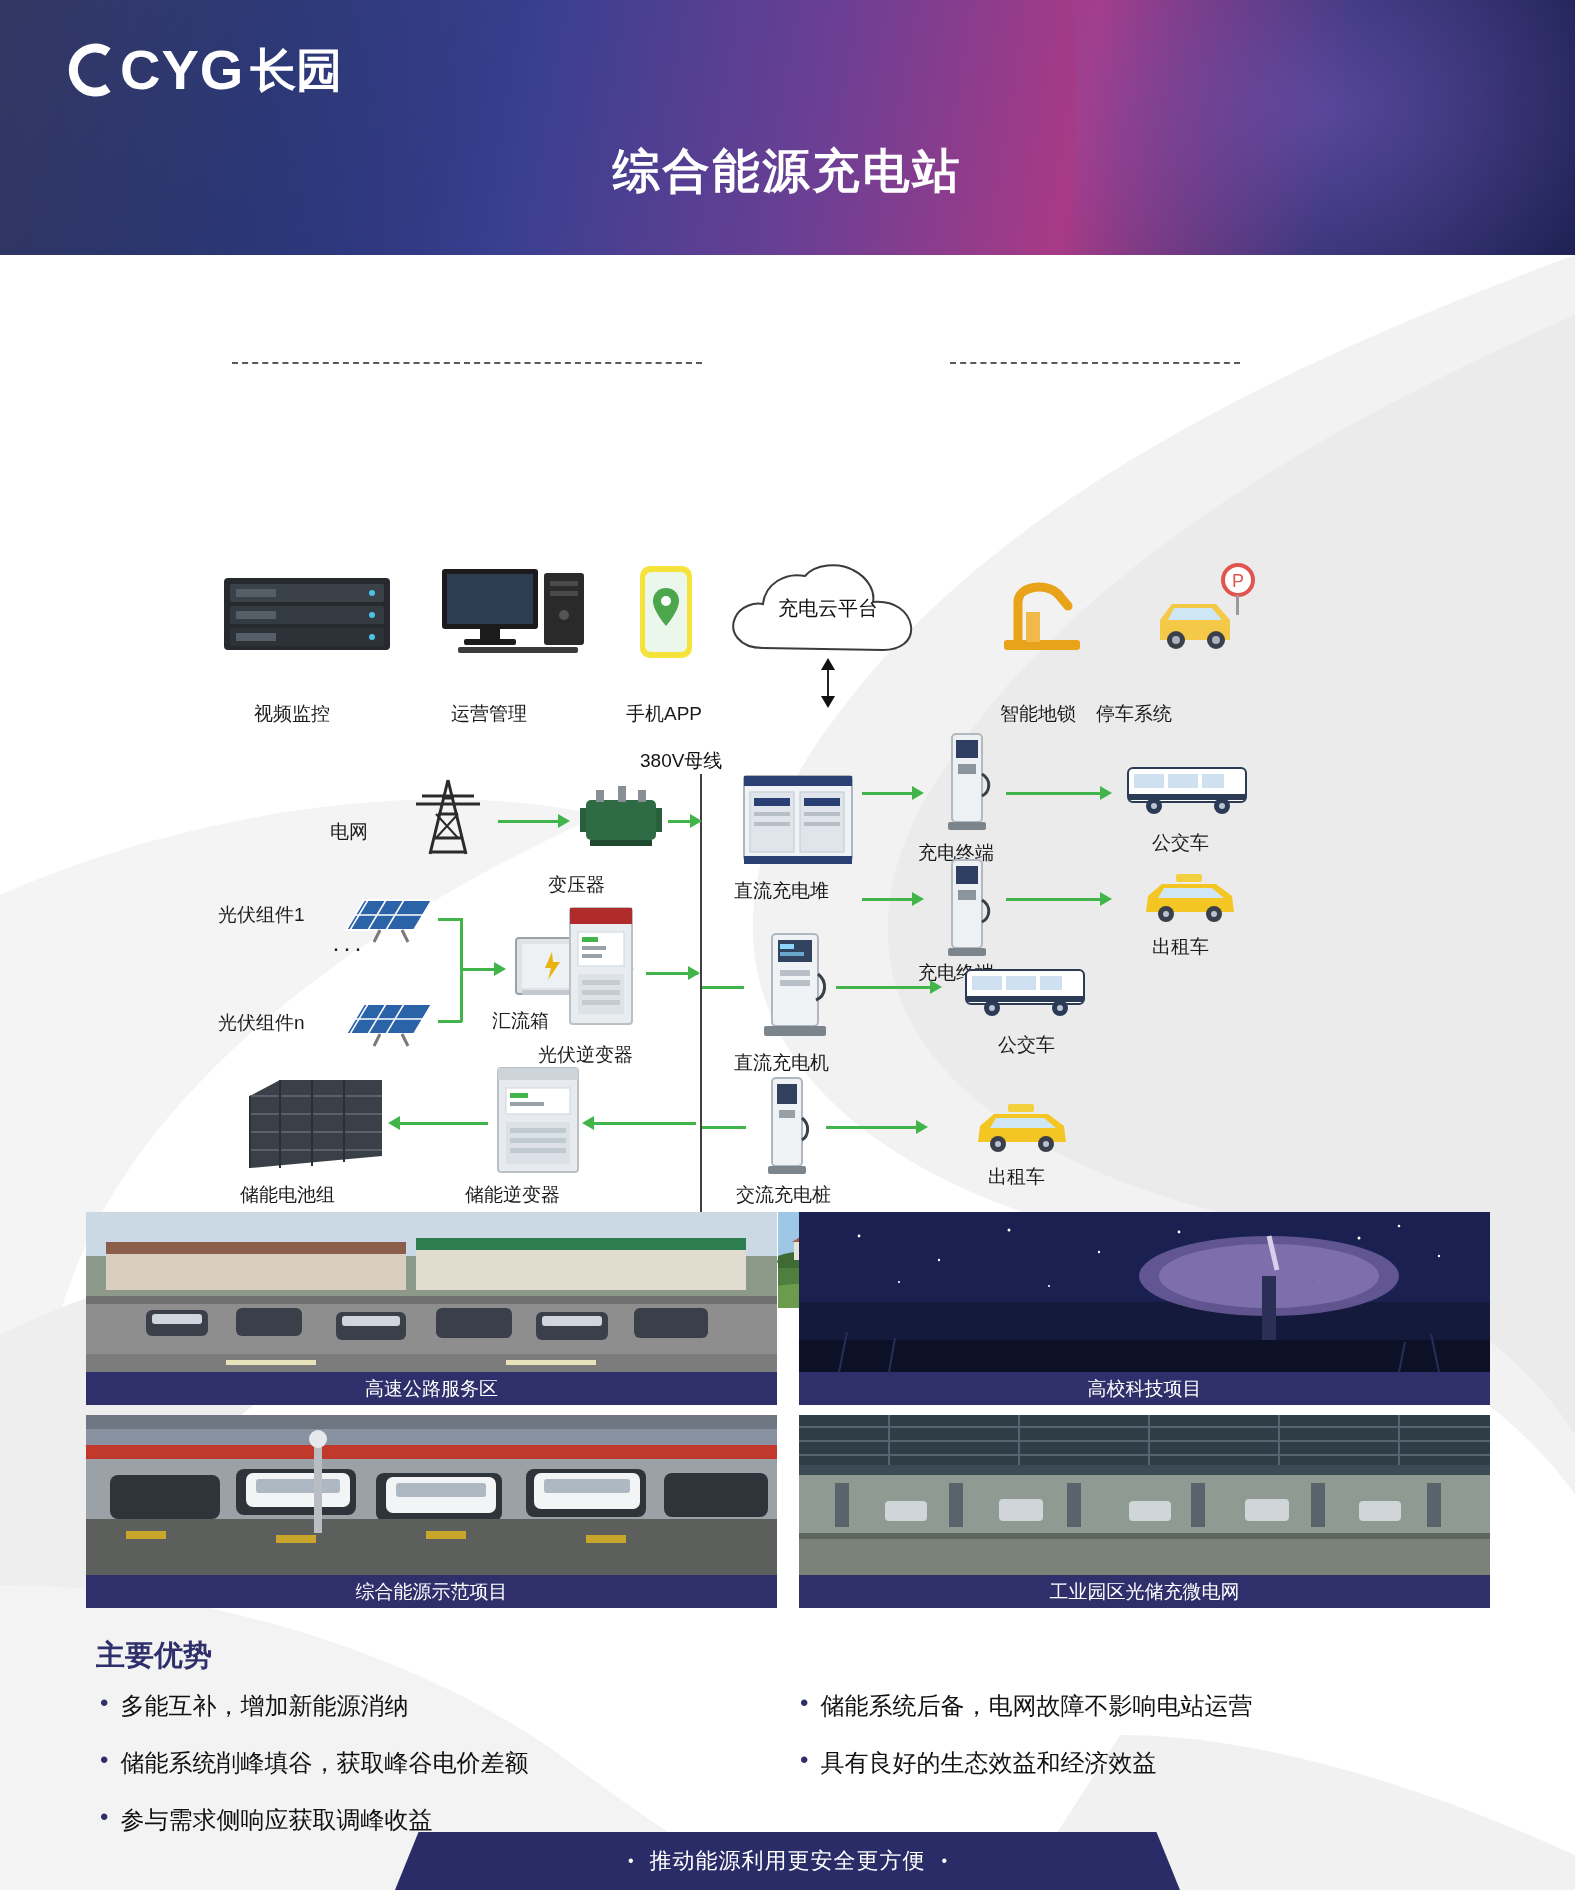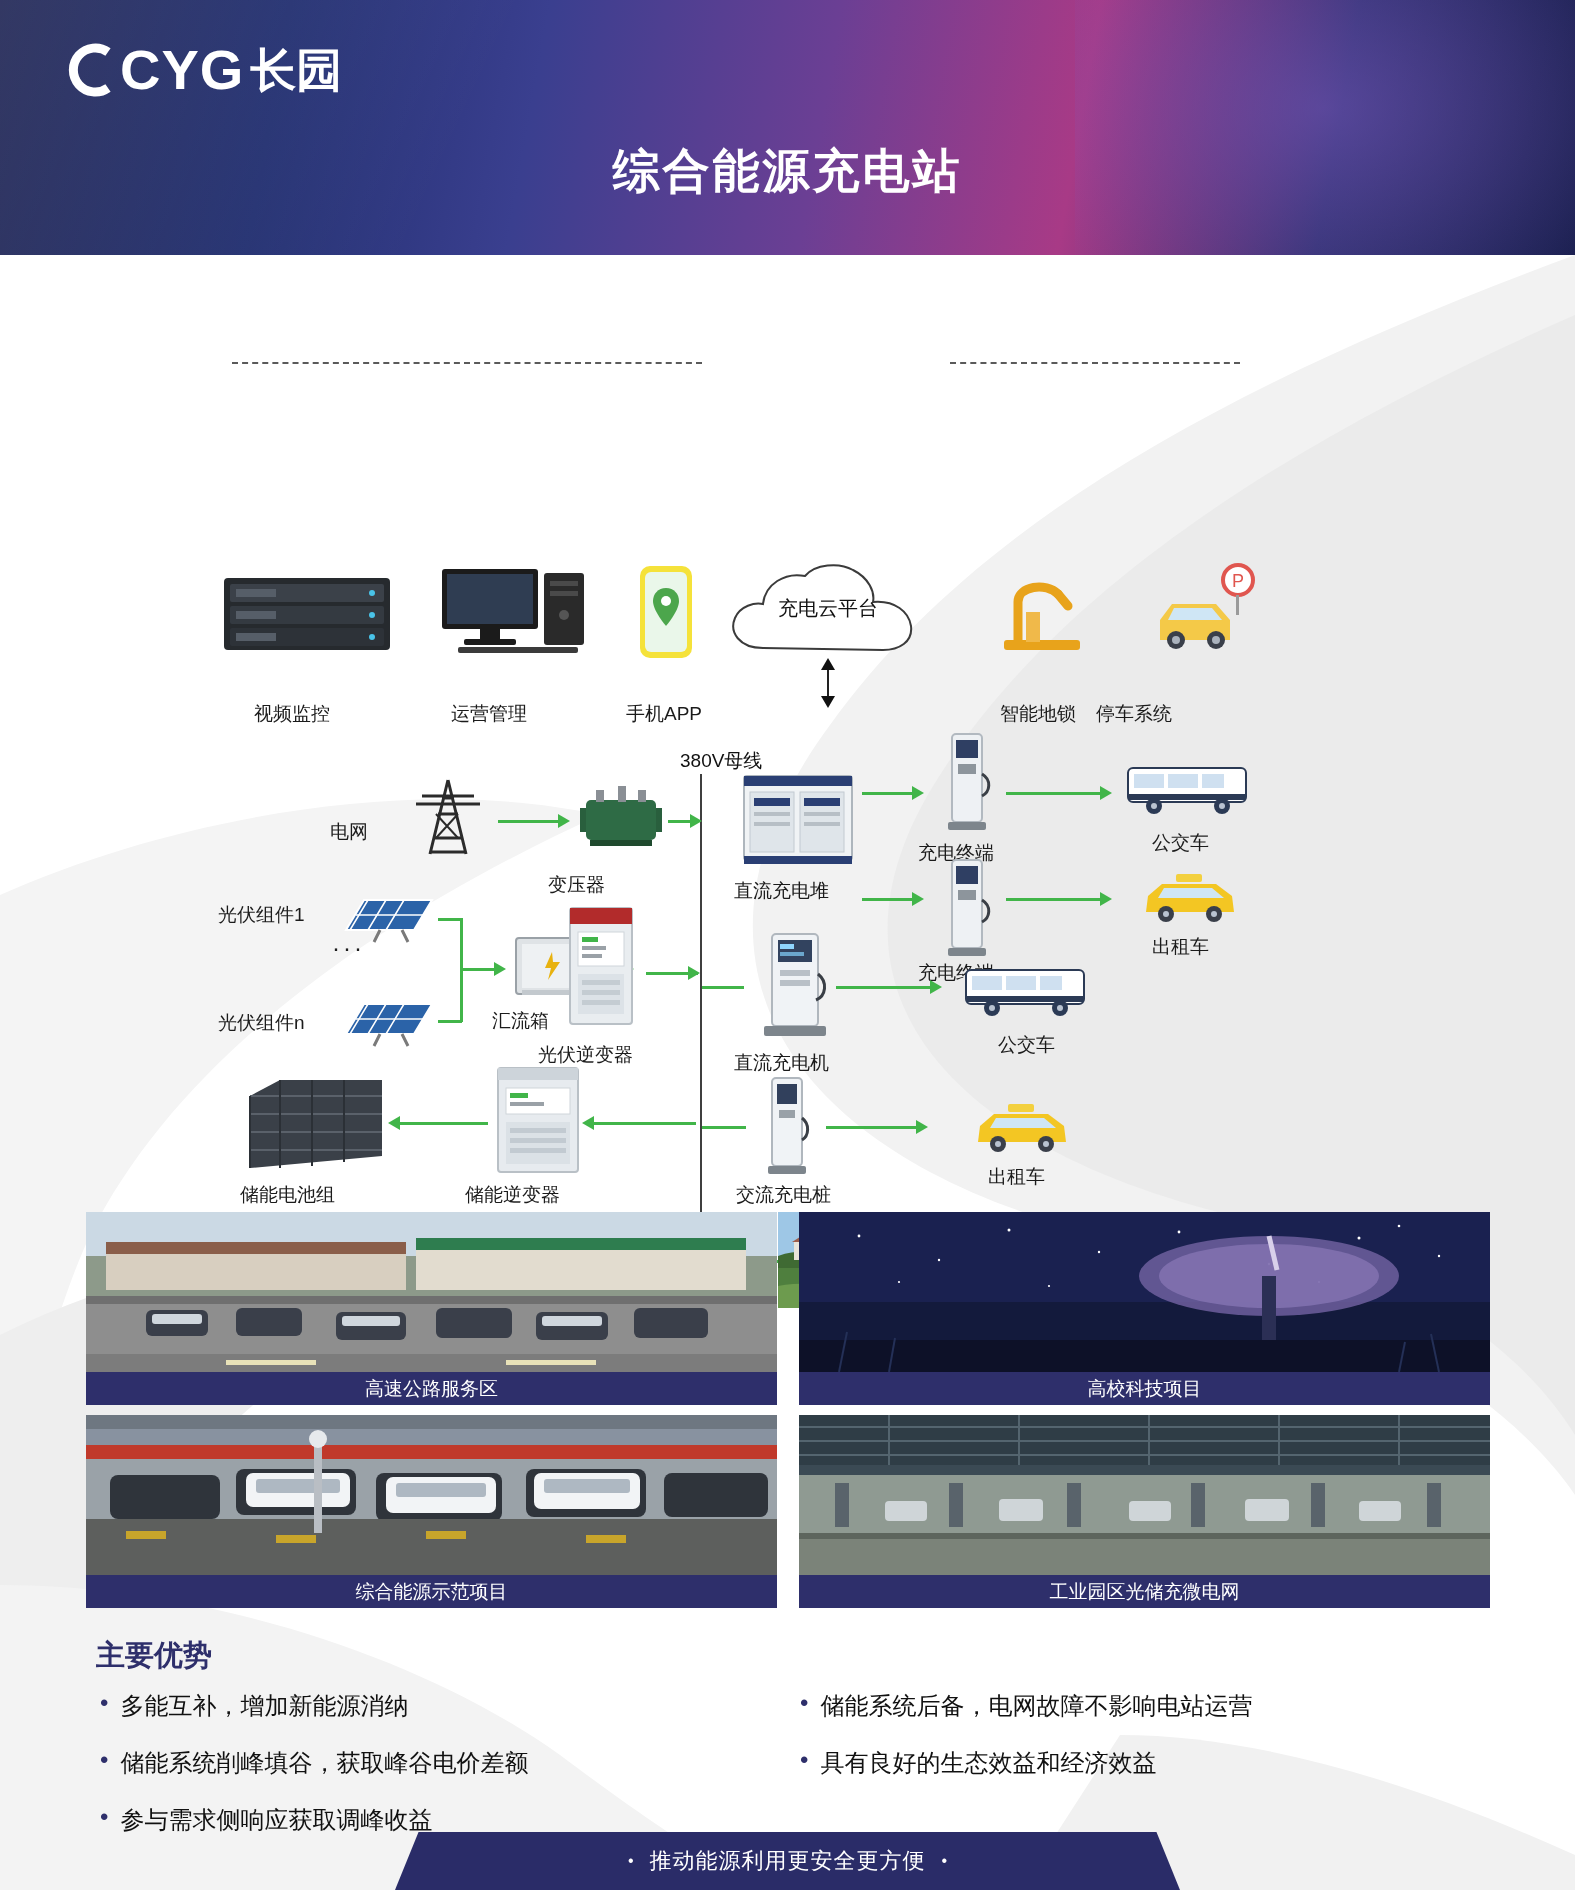--- a/index.html
+++ b/index.html
@@ -206,21 +206,21 @@
         <path d="M14,78 L14,58 L26,42 L70,42 L84,58 L84,78 Z" fill="#f4c948"></path>
         <path d="M28,46 L66,46 L76,58 L22,58 Z" fill="#cfe6f5"></path>
         <circle cx="30" cy="78" r="9" fill="#3a3f4a"></circle>
         <circle cx="70" cy="78" r="9" fill="#3a3f4a"></circle>
         <circle cx="30" cy="78" r="4" fill="#aab2bd"></circle>
         <circle cx="70" cy="78" r="4" fill="#aab2bd"></circle>
       </svg>
     </div>
     <div class="dg-label" style="left:1096px; top:439px;">停车系统</div>
 
-    <div class="bus-label" style="left:640px; top:486px;margin-left:40px;">380V母线</div>
+    <div class="bus-label" style="left:640px; top:486px;">380V母线</div>
     <div class="v-bus" style="left:700px; top:512px; height:540px;"></div>
 
     <div class="dg-label" style="left:330px; top:557px;">电网</div>
     <div class="dg-node" style="left:400px; top:512px;">
       <svg width="96" height="86" viewBox="0 0 96 86">
         <path d="M48,6 L30,80 M48,6 L66,80 M34,64 L62,64 M30,78 L66,78 M38,40 L58,40 M42,24 L54,24" stroke="#2b2b2b" stroke-width="3" fill="none"></path>
         <path d="M16,30 L80,30" stroke="#2b2b2b" stroke-width="3"></path>
         <path d="M22,22 L74,22" stroke="#2b2b2b" stroke-width="3"></path>
         <path d="M36,40 L58,64 M58,40 L36,64" stroke="#2b2b2b" stroke-width="2"></path>
       </svg>

